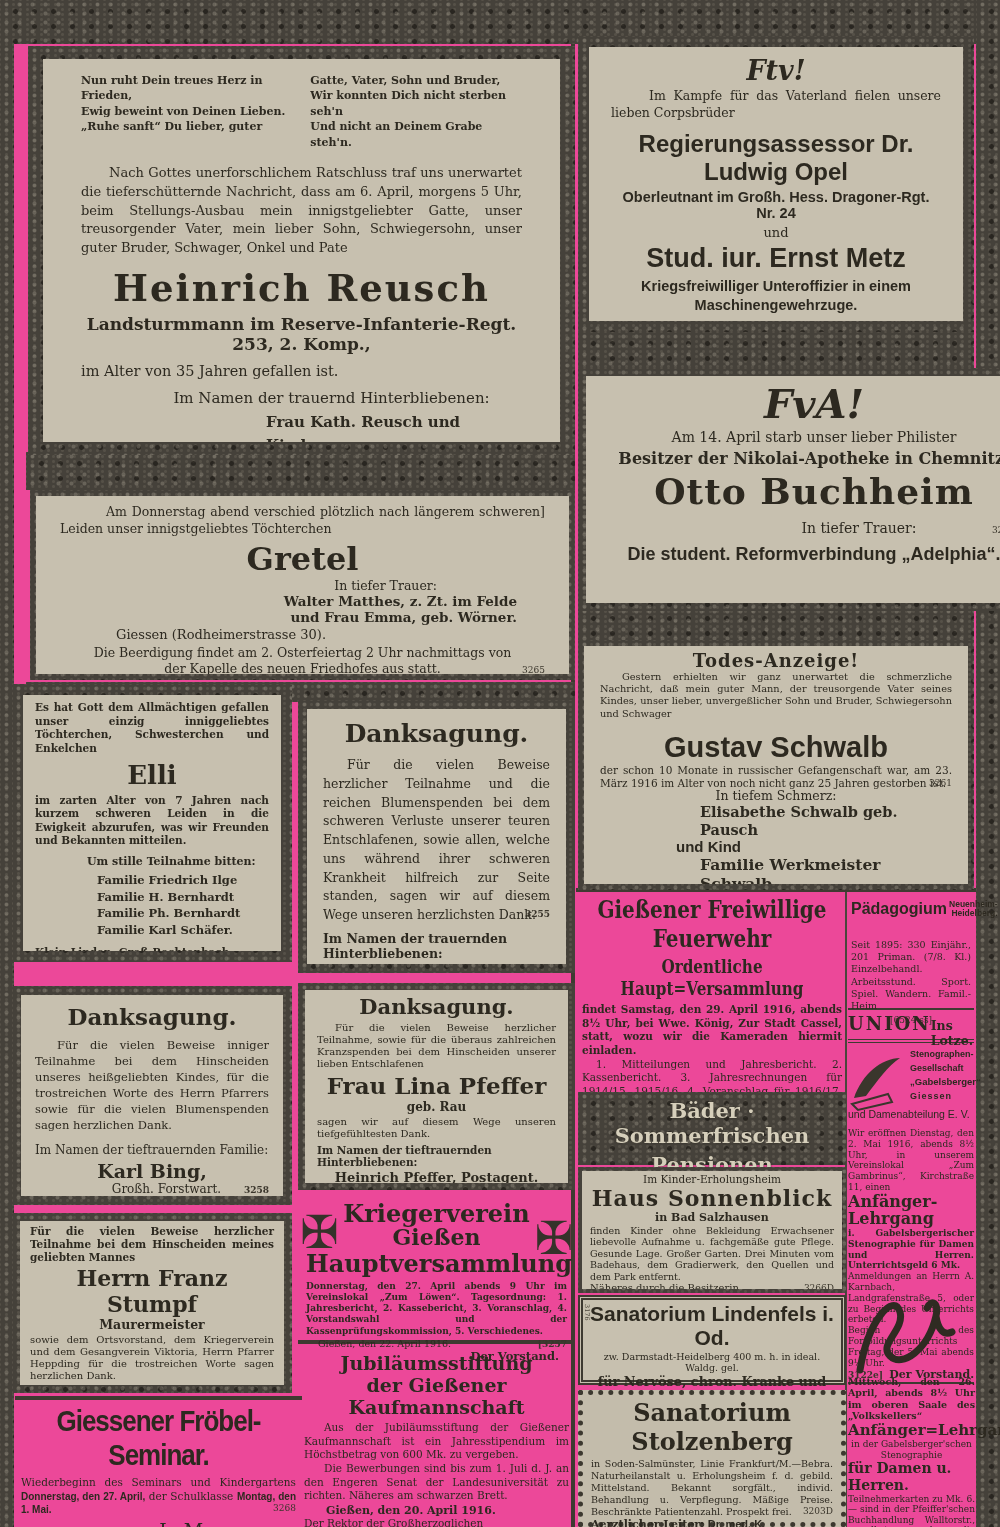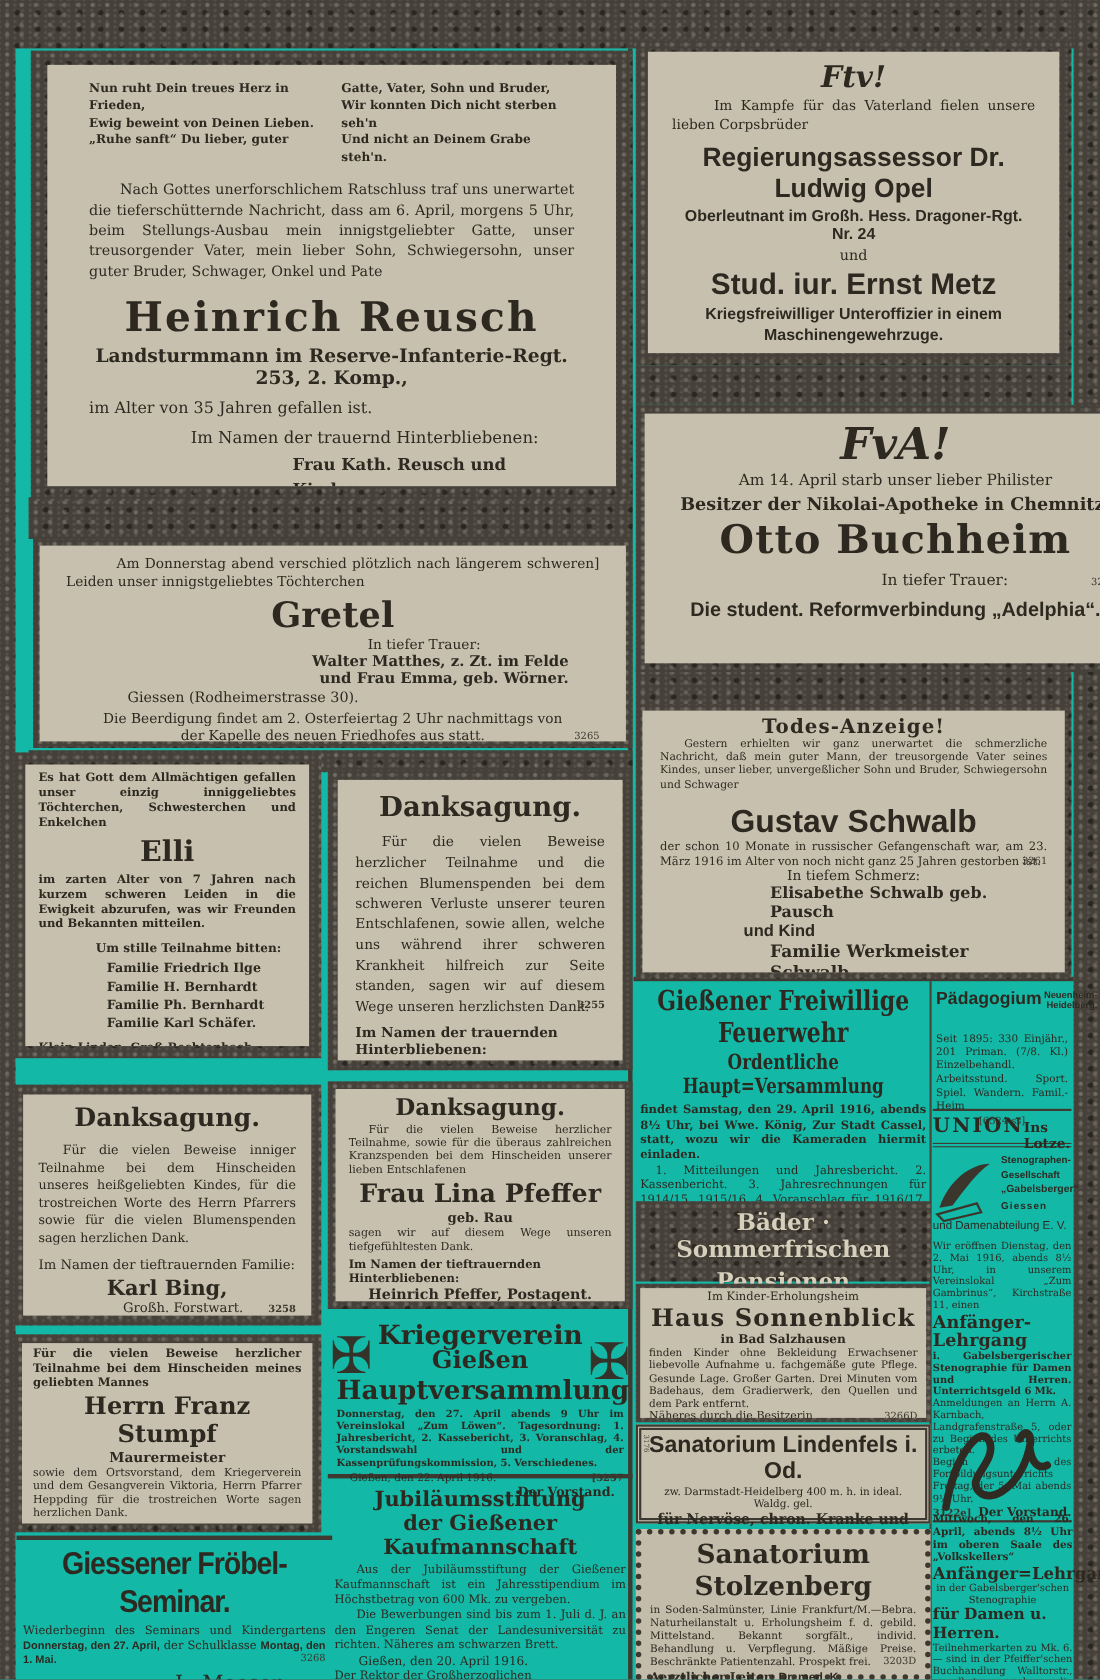--- a/index.html
+++ b/index.html
@@ -1,16 +1,16 @@
 <!DOCTYPE html>
 <html><head>
 <meta charset="utf-8">
 <style>
   html,body{margin:0;padding:0;background:#55514a;}
-  #page{position:relative;width:1000px;height:1527px;background:#14b8a6;overflow:hidden;
+  #page{position:relative;width:1000px;height:1527px;background:#ec4899;overflow:hidden;
         font-family:"DejaVu Serif",serif;color:#2d2920;}
   .mottle{background-color:#45413a;background-image:
     radial-gradient(circle, rgba(193,186,168,.28) 1.5px, transparent 2.5px),
     radial-gradient(circle, rgba(18,16,12,.55) 2px, transparent 3px),
     radial-gradient(circle, rgba(150,143,128,.20) 1px, transparent 2px);
     background-size:13px 9px,19px 15px,7px 5px;background-position:0 0,6px 4px,3px 2px;}
   .band{position:absolute;}
   .frame{position:absolute;box-sizing:border-box;}
   .frame>.inner{width:100%;height:100%;box-sizing:border-box;background:#c7c0af;overflow:hidden;}
   .plain{position:absolute;box-sizing:border-box;}
@@ -217,21 +217,21 @@
       <p class="ref">[3257</p>
     </div>
     <p class="r" style="font-size:11.5px;padding-right:8px">Der Vorstand.</p>
   </div>
 
   <div class="plain frak" style="left:298px;top:1350px;width:277px;height:177px;padding:2px 6px 0">
     <p class="c" style="font-size:19px">Jubiläumsstiftung</p>
     <p class="c" style="font-size:19px">der Gießener Kaufmannschaft</p>
     <p class="j" style="font-size:10.5px;line-height:1.3;font-weight:400;text-indent:20px;margin-top:3px">Aus der Jubiläumsstiftung der Gießener Kaufmannschaft ist ein Jahresstipendium im Höchstbetrag von 600 Mk. zu vergeben.</p>
     <p class="j" style="font-size:10.5px;line-height:1.3;font-weight:400;text-indent:20px">Die Bewerbungen sind bis zum 1. Juli d. J. an den Engeren Senat der Landesuniversität zu richten. Näheres am schwarzen Brett.</p>
-    <p style="font-size:11px;font-weight:400;padding-left:22px;margin-top:1px">Gießen, den 20. April 1916.</p>
+    <p style="font-size:11px;font-weight:700;padding-left:22px;margin-top:1px">Gießen, den 20. April 1916.</p>
     <p style="font-size:10.5px;font-weight:400">Der Rektor der Großherzoglichen Landesuniversität:</p>
 
   </div>
 
   <div class="plain frak" style="left:578px;top:893px;width:268px;height:197px;padding:2px 4px 0">
     <div style="transform:scaleX(0.8);transform-origin:0 0;width:125%">
       <p class="c" style="font-size:25px">Gießener Freiwillige Feuerwehr</p>
       <p class="c" style="font-size:19px;margin-top:2px">Ordentliche Haupt=Versammlung</p>
     </div>
     <p class="j" style="font-size:10.5px;line-height:1.3;margin-top:4px">findet Samstag, den 29. April 1916, abends 8½ Uhr, bei Wwe. König, Zur Stadt Cassel, statt, wozu wir die Kameraden hiermit einladen.</p>

